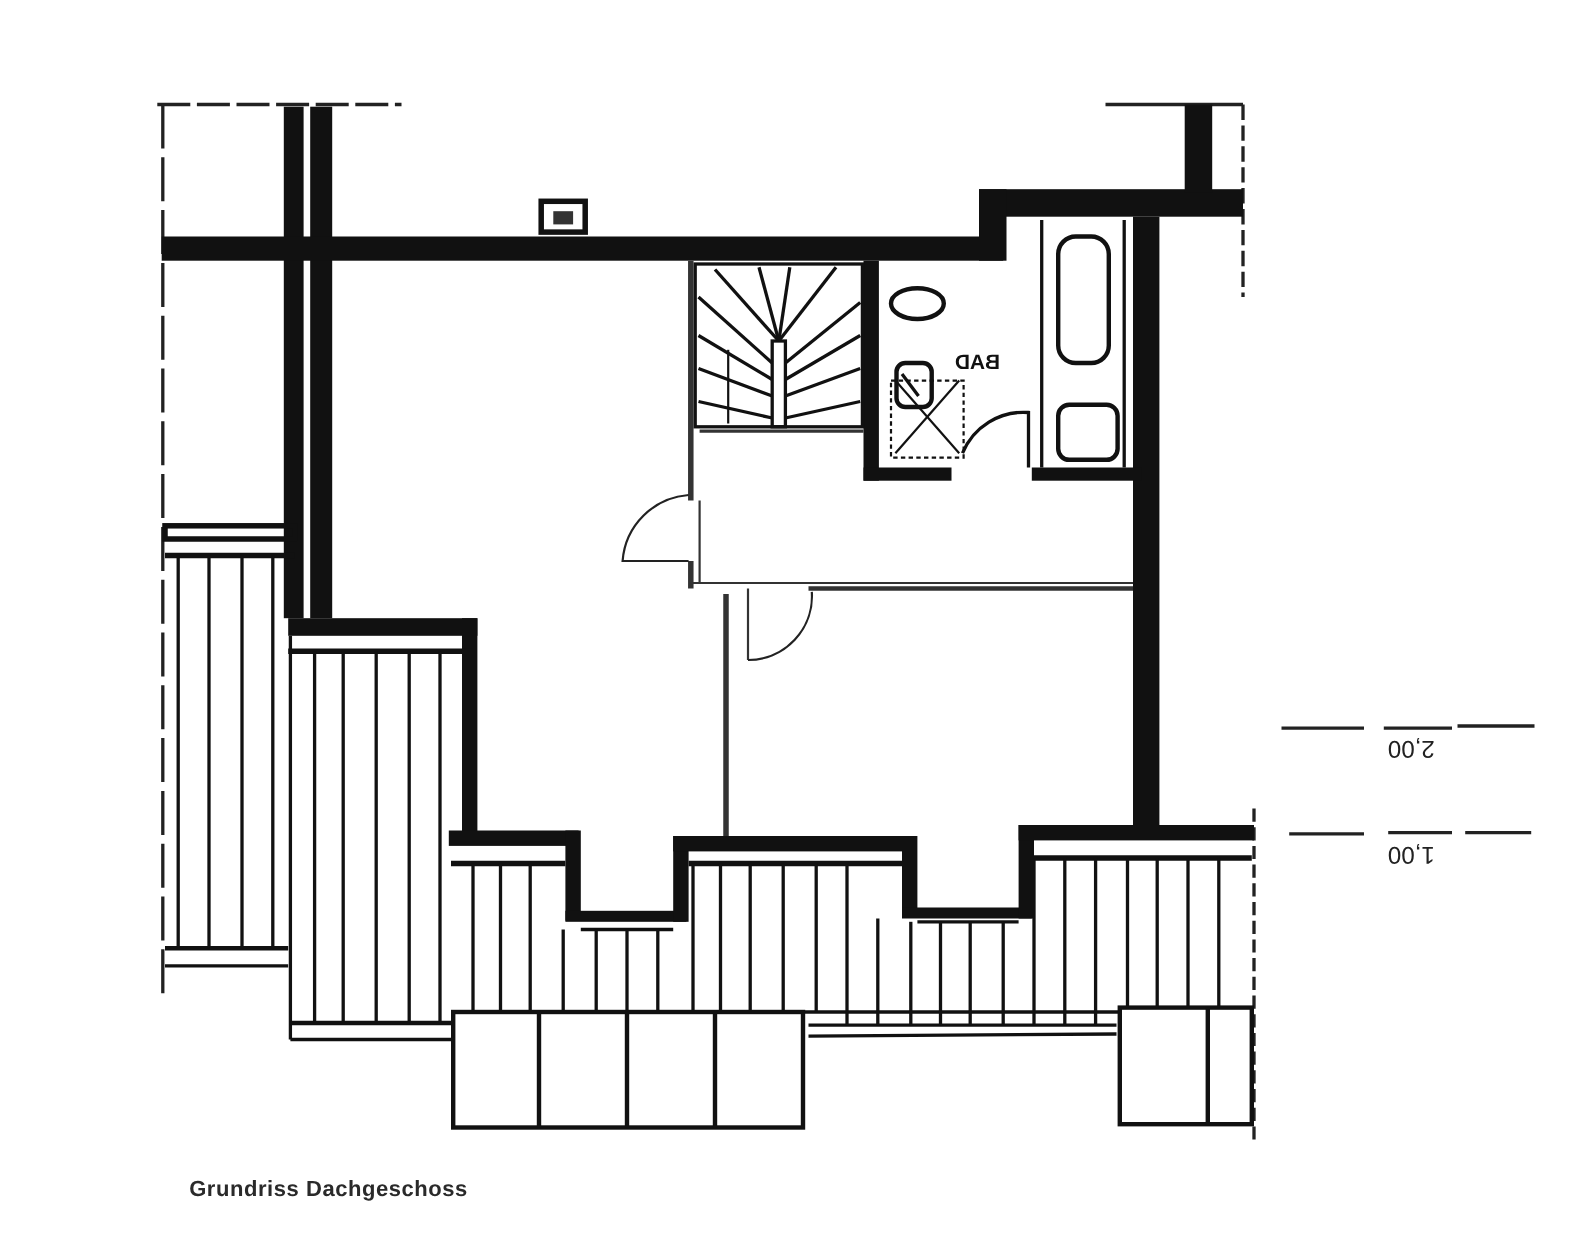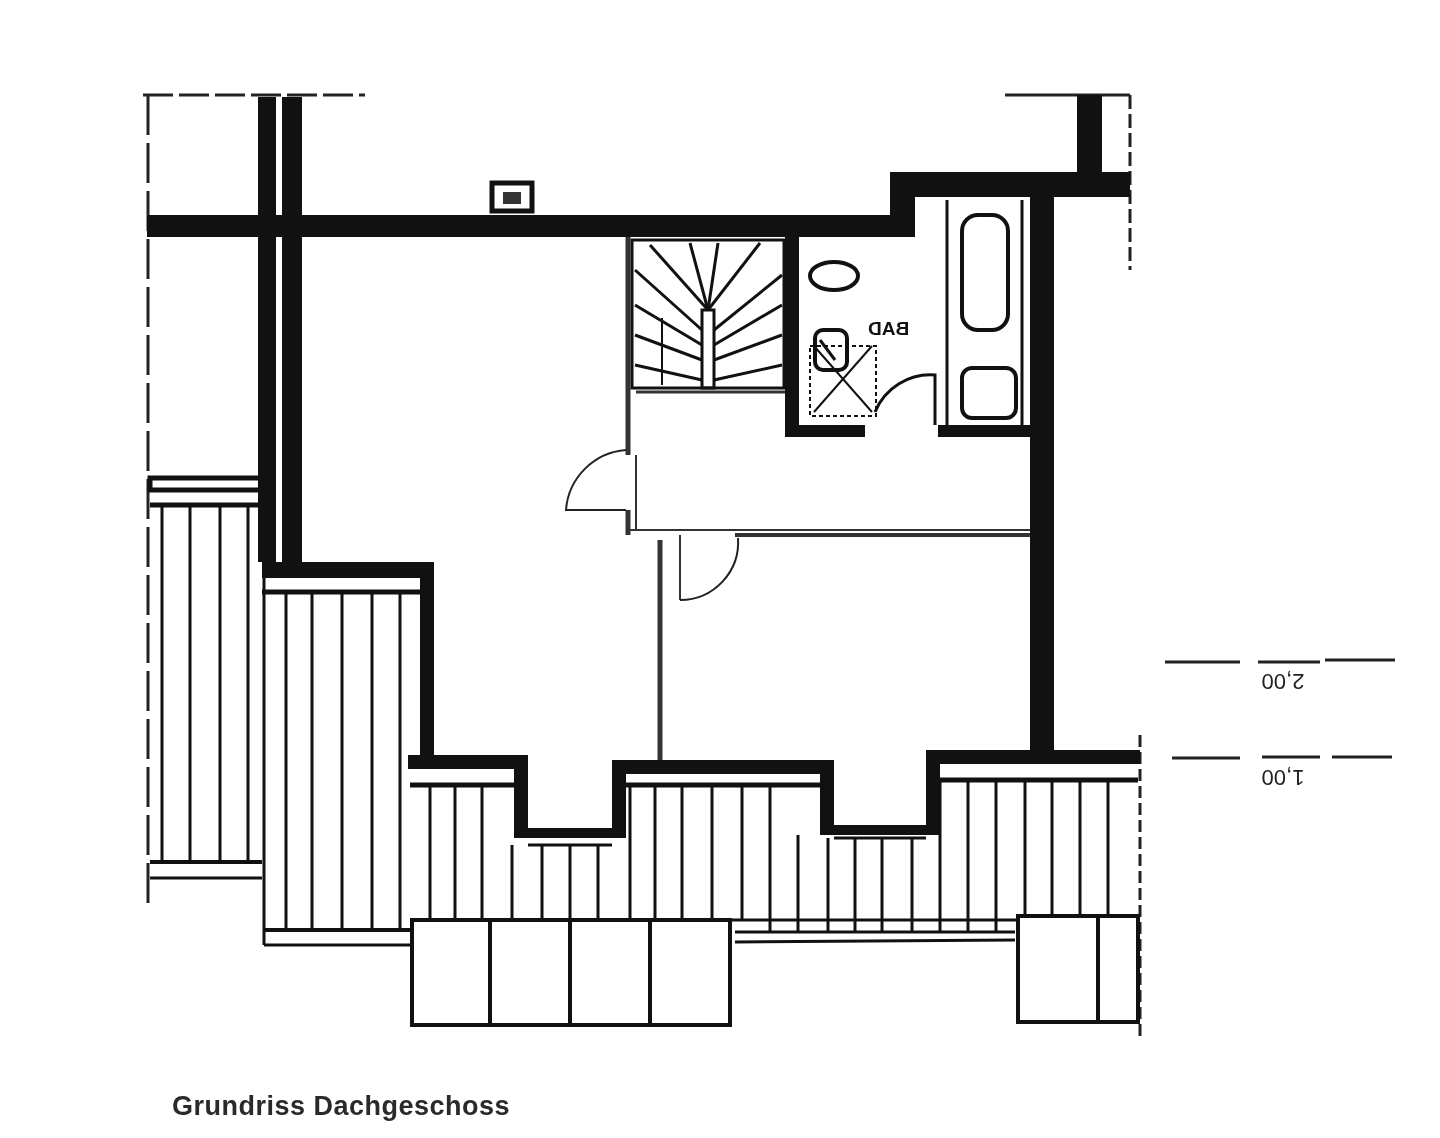--- a/index.html
+++ b/index.html
@@ -1,21 +1,21 @@
 <!DOCTYPE html>
 <html><head>
 <meta charset="utf-8">
 <style>
   html, body { margin: 0; padding: 0; background: #ffffff; }
   body { width: 1440px; height: 1138px; position: relative; overflow: hidden; }
   #plan { position: absolute; left: 0; top: 0; width: 1440px; height: 1138px; }
   .caption {
     position: absolute; left: 172px; top: 1070px;
     font-family: "Liberation Sans", sans-serif; font-weight: bold;
-    font-size: 27px; color: #2a2a2a; letter-spacing: 0.5px; margin-top: 21px;
+    font-size: 20px; color: #2a2a2a; letter-spacing: 0.5px;
   }
   .room-label {
     font-family: "Liberation Sans", sans-serif; font-weight: bold;
     font-size: 19px; fill: #111;
   }
   .dim-label {
     font-family: "Liberation Sans", sans-serif; font-size: 22px; fill: #222;
   }
 </style>
 </head>

